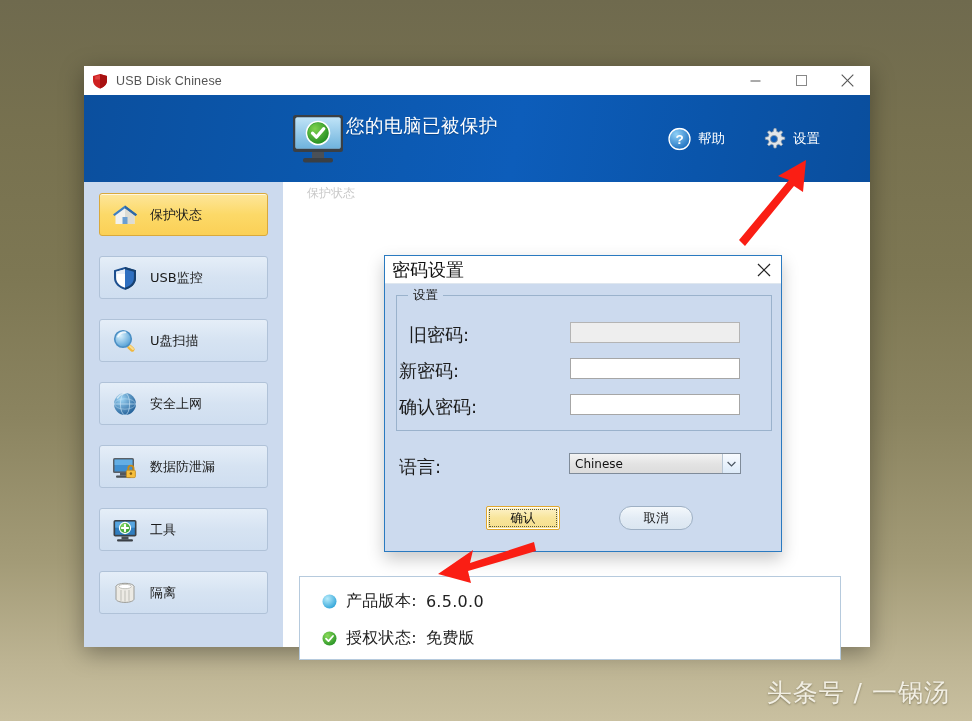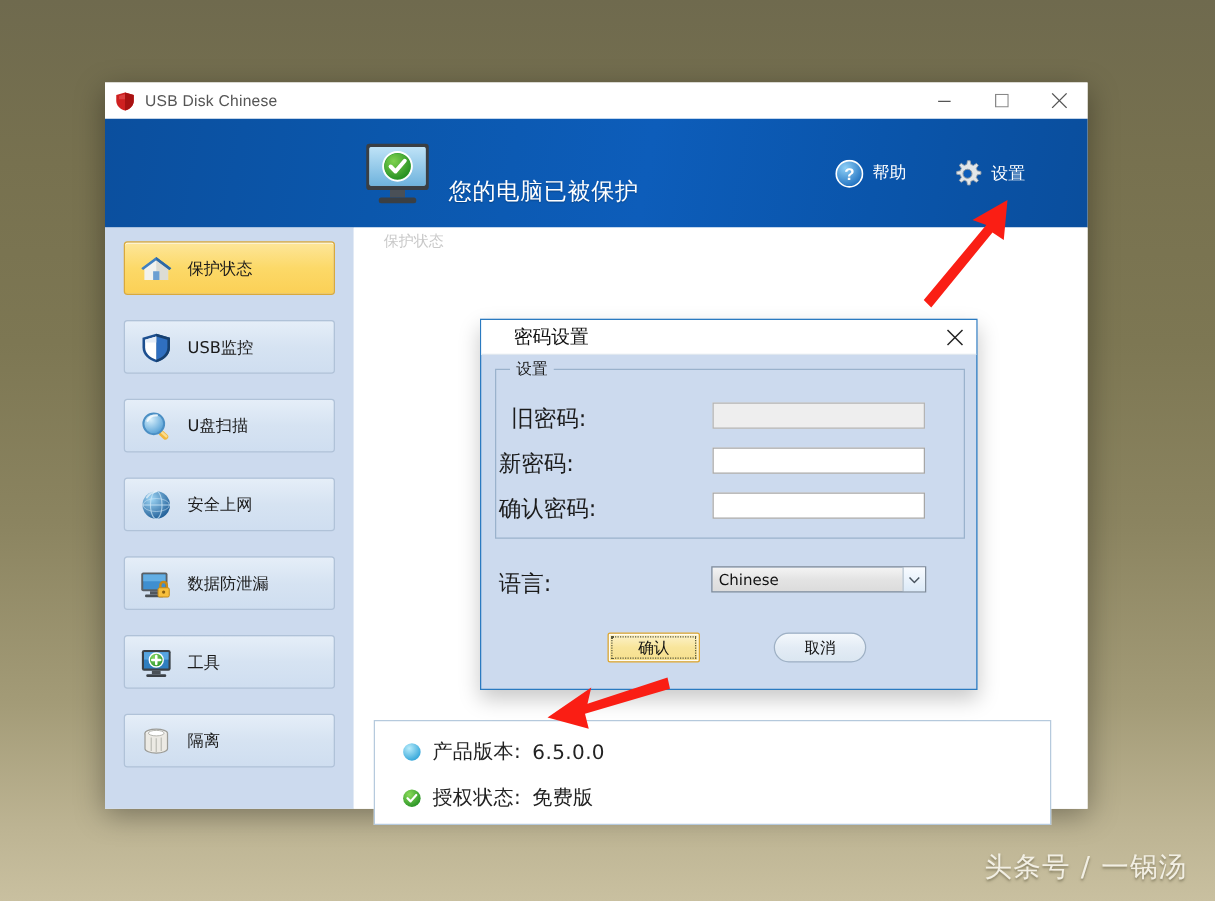--- a/index.html
+++ b/index.html
@@ -52,21 +52,21 @@
     height: 87px;
     background: linear-gradient(100deg, #0b4f9e 0%, #0b57ac 28%, #0d5dba 55%, #0a55ab 78%, #0a4e9d 100%);
     position: relative;
     display: flex;
     align-items: center;
   }
   #header-status {
     position: absolute;
     left: 206px; top: 50%;
     transform: translateY(-50%);
-    display: flex; align-items: flex-end; gap: 13px;
+    display: flex; align-items: flex-start; 
   }
   #monitor-icon { width: 56px; height: 52px; display:block; }
   #header-status-text {
     color: #ffffff;
     font-size: 18.5px;
     letter-spacing: 0.5px;
     text-shadow: 0 1px 1px rgba(0,0,0,0.25);
   }
   .hdr-action {
     position: absolute;
@@ -183,22 +183,22 @@
     z-index: 20;
   }
   #dialog-title-bar {
     height: 28px;
     background: #ffffff;
     display: flex; align-items: center;
     position: relative;
     border-bottom: 1px solid #dfe7ef;
   }
   #dialog-title {
-    margin-left: 26px;
-    font-size: 15px;
+    margin-left: 7px;
+    font-size: 18px;
     color: #111111;
     font-family: "DejaVu Sans", "Liberation Sans", sans-serif;
   }
   #dialog-close {
     position: absolute; right: 6px; top: 3px;
     width: 22px; height: 22px;
     display: flex; align-items: center; justify-content: center;
     cursor: default;
   }
   #fieldset-settings {
@@ -297,21 +297,21 @@
   
   #annot-layer {
     position: absolute; left:0; top:0; width: 972px; height: 721px;
     pointer-events: none; z-index: 40;
   }
 
   
   #watermark {
     position: absolute;
     right: 22px; bottom: 12px;
-    font-size: 22px;
+    font-size: 25px;
     color: #f2efe4;
     font-family: "DejaVu Sans", "Liberation Sans", sans-serif;
     letter-spacing: 1px;
     text-shadow: 0 1px 2px rgba(80,75,50,0.55);
     z-index: 50;
   }
 </style>
 </head>
 <body>
 

